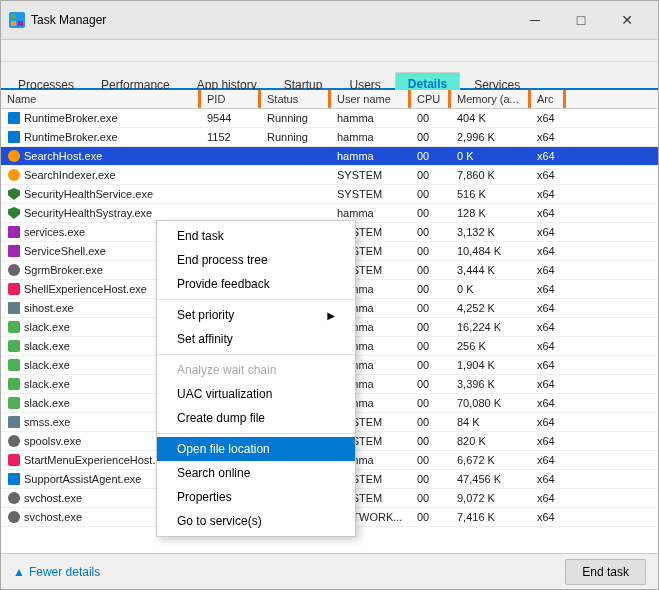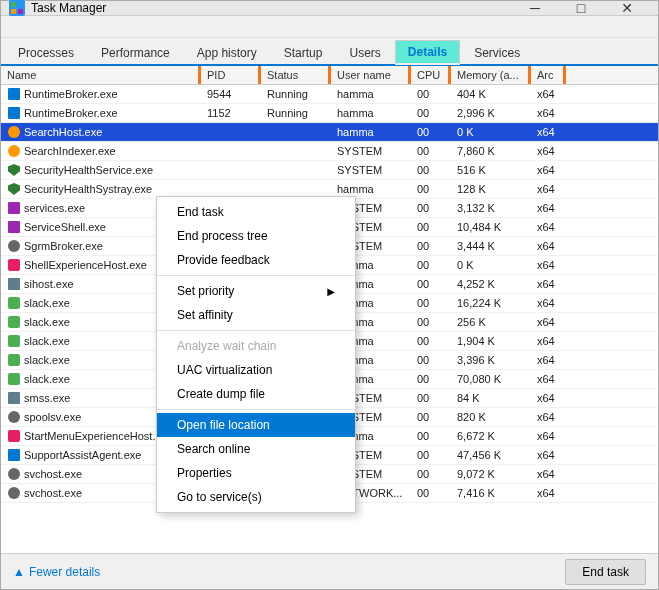--- a/index.html
+++ b/index.html
@@ -15,21 +15,21 @@
     .window {
       width: 659px;
       height: 590px;
       background: #f0f0f0;
       border: 1px solid #aaa;
       display: flex;
       flex-direction: column;
     }
     .title-bar {
       background: #e8e8e8;
-      height: 15px;
+      height: 39px;
       display: flex;
       align-items: center;
       padding: 0 8px;
       border-bottom: 1px solid #ccc;
       flex-shrink: 0;
     }
     .title-bar-icon {
       width: 16px;
       height: 16px;
       margin-right: 6px;
@@ -87,21 +87,21 @@
       flex-shrink: 0;
     }
     .tab {
       padding: 4px 12px;
       cursor: pointer;
       font-size: 12px;
       color: #333;
       border: 1px solid transparent;
       margin-right: 1px;
       position: relative;
-      top: 1px;
+      top: 9px;
     }
     .tab.active {
       background: #5eead4;
       border: 1px solid #ccc;
       border-bottom: 2px solid #f0f0f0;
       color: #0078d4;
       font-weight: 600;
     }
     .table-container {
       flex: 1;

